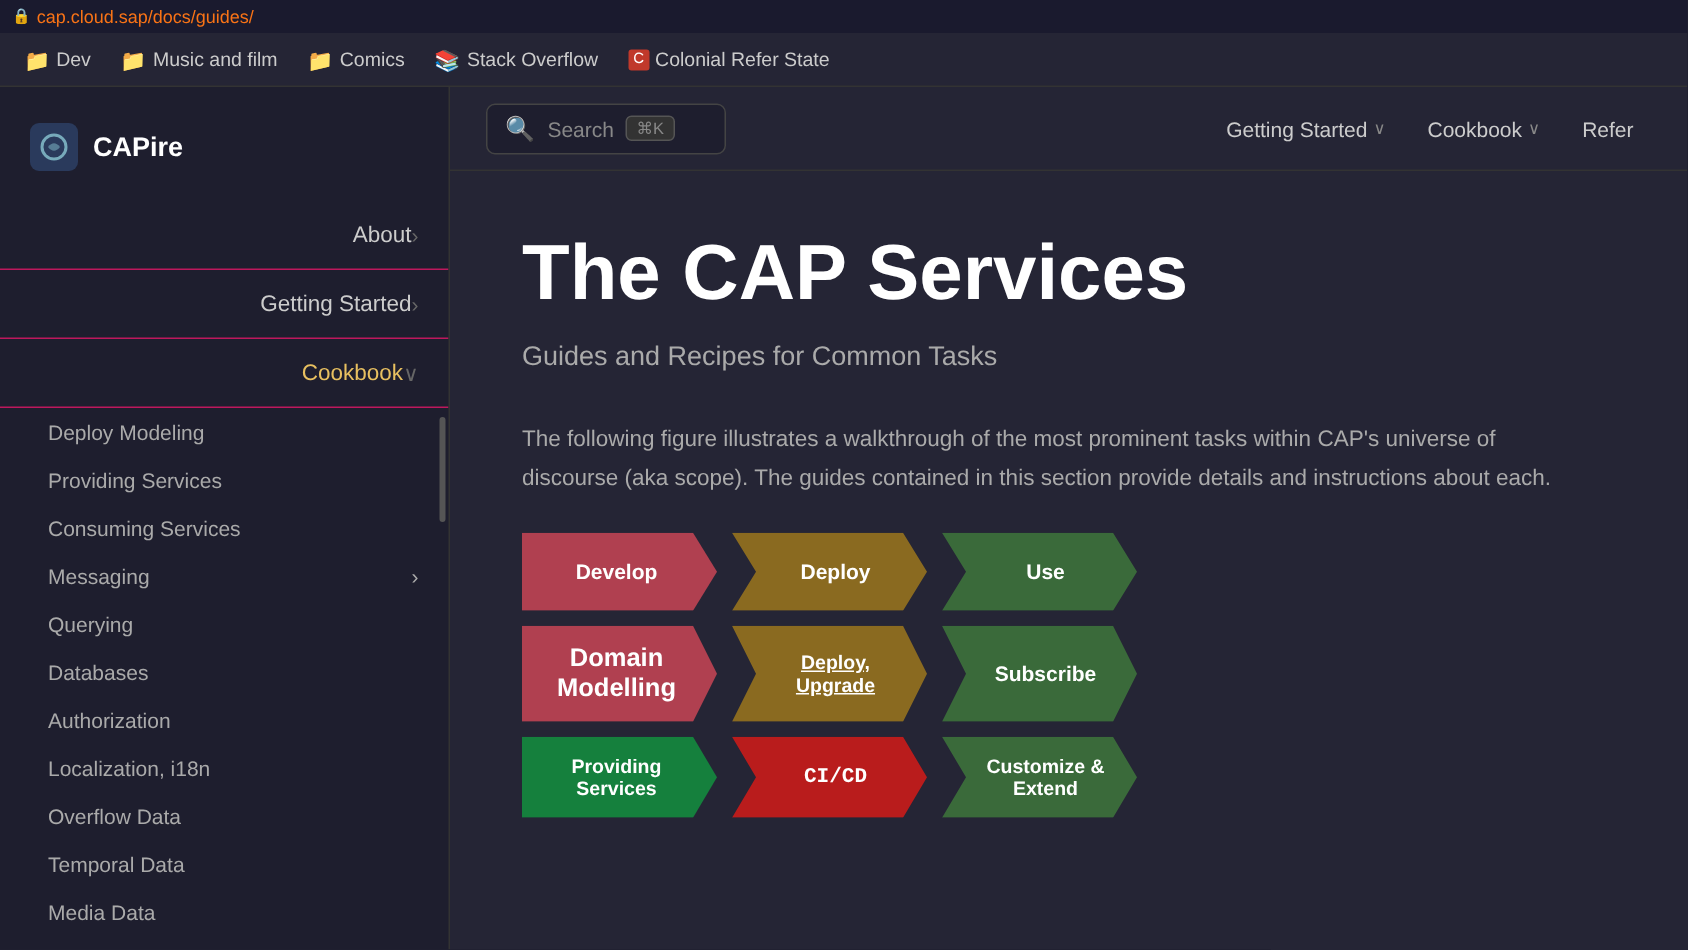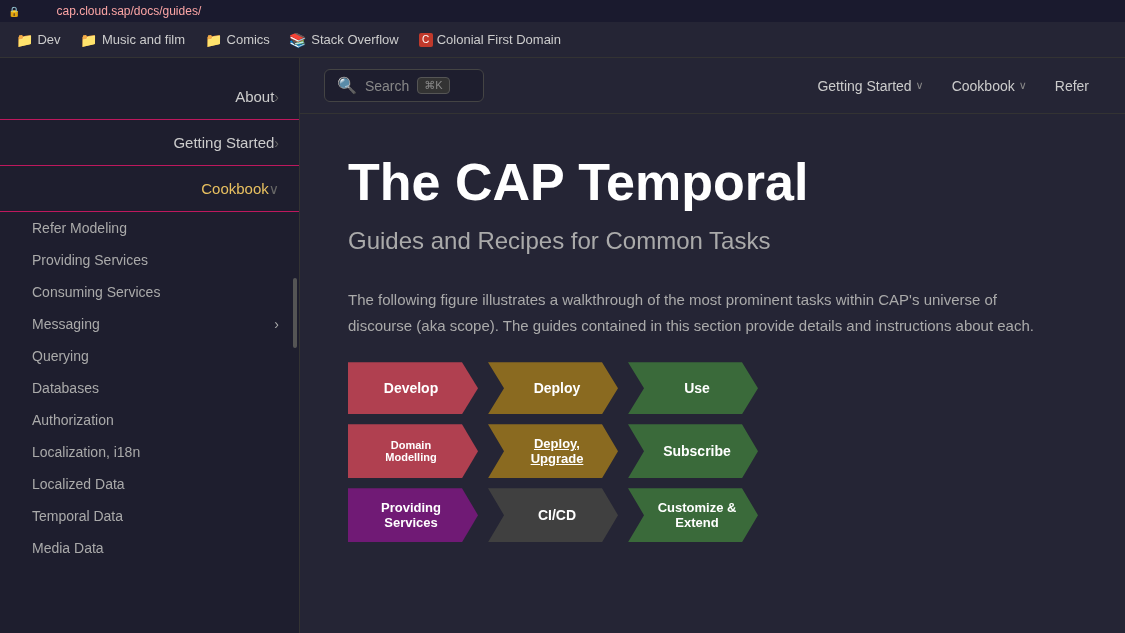--- a/index.html
+++ b/index.html
@@ -7,21 +7,21 @@
 
     
     .browser-chrome {
       background: #1a1a2e;
       height: 22px;
       display: flex;
       align-items: center;
       padding: 0 8px;
     }
     .browser-chrome .lock-icon { color: #888; font-size: 10px; margin-right: 4px; }
-    .browser-chrome .url { color: #fca5a5; font-size: 12px; margin-left: 32px; }
+    .browser-chrome .url { color: #f97316; font-size: 12px; }
 
     
     .bookmarks-bar {
       background: #252535;
       height: 36px;
       display: flex;
       align-items: center;
       padding: 0 8px;
       gap: 4px;
       border-bottom: 1px solid #333;
@@ -180,21 +180,21 @@
       flex: 1;
     }
     .page-title {
       font-size: 52px;
       font-weight: 700;
       color: #fff;
       margin-bottom: 16px;
       line-height: 1.1;
     }
     .page-subtitle {
-      font-size: 24px;
+      font-size: 18px;
       color: #aaa;
       margin-bottom: 32px;
       font-weight: 300;
     }
     .page-description {
       font-size: 15px;
       color: #aaa;
       line-height: 1.7;
       max-width: 700px;
       margin-bottom: 24px;
@@ -228,22 +228,22 @@
     .flow-arrow-shape.first {
       clip-path: polygon(0 0, calc(100% - 16px) 0, 100% 50%, calc(100% - 16px) 100%, 0 100%);
       padding-left: 16px;
     }
     .flow-arrow-shape.develop { background: #b04050; }
     .flow-arrow-shape.deploy { background: #8a6a20; }
     .flow-arrow-shape.use { background: #3a6a3a; }
     .flow-arrow-shape.domain-modeling { background: #b04050; }
     .flow-arrow-shape.deploy-upgrade { background: #8a6a20; }
     .flow-arrow-shape.subscribe { background: #3a6a3a; }
-    .flow-arrow-shape.providing-services { background: #701a75; }
-    .flow-arrow-shape.cicd { background: #404040; }
+    .flow-arrow-shape.providing-services { background: #15803d; }
+    .flow-arrow-shape.cicd { background: #b91c1c; font-family: Liberation Mono, monospace; }
     .flow-arrow-shape.customize { background: #3a6a3a; }
   </style>
 </head>
 <body>
 
 <div class="browser-chrome">
   <span class="lock-icon">🔒</span>
   <span class="url">cap.cloud.sap/docs/guides/</span>
 </div>
 
@@ -259,46 +259,55 @@
   <div class="bookmark-item">
     <span class="bookmark-icon">📁</span>
     <span>Comics</span>
   </div>
   <div class="bookmark-item">
     <span class="bookmark-icon">📚</span>
     <span>Stack Overflow</span>
   </div>
   <div class="bookmark-item">
     <span class="bookmark-favicon" style="background:#c0392b; color:white;">C</span>
-    <span>Colonial First Domain</span>
+    <span>Colonial Refer State</span>
   </div>
 </div>
 
 <div class="app-layout">
 
   <div class="sidebar" style="position:relative;">
 
+    <div class="sidebar-logo">
+      <div class="sidebar-logo-icon">
+        <svg width="20" height="20" viewBox="0 0 20 20" fill="none">
+          <circle cx="10" cy="10" r="8" stroke="#7ab" stroke-width="2" fill="none"></circle>
+          <path d="M6 10 Q10 5 14 10 Q10 15 6 10Z" fill="#7ab" opacity="0.6"></path>
+        </svg>
+      </div>
+      <span class="sidebar-logo-text">CAPire</span>
+    </div>
 
     <div class="sidebar-nav-item">
       <span>About</span>
       <span class="chevron">›</span>
     </div>
 
     <div class="sidebar-nav-item">
       <span>Getting Started</span>
       <span class="chevron">›</span>
     </div>
 
     <div class="sidebar-nav-item active">
       <span>Cookbook</span>
       <span class="chevron">∨</span>
     </div>
 
     <div class="sidebar-sub-item">
-      <span>Refer Modeling</span>
+      <span>Deploy Modeling</span>
     </div>
     <div class="sidebar-sub-item">
       <span>Providing Services</span>
     </div>
     <div class="sidebar-sub-item">
       <span>Consuming Services</span>
     </div>
     <div class="sidebar-sub-item has-arrow">
       <span>Messaging</span>
       <span class="chevron">›</span>
@@ -309,21 +318,21 @@
     <div class="sidebar-sub-item">
       <span>Databases</span>
     </div>
     <div class="sidebar-sub-item">
       <span>Authorization</span>
     </div>
     <div class="sidebar-sub-item">
       <span>Localization, i18n</span>
     </div>
     <div class="sidebar-sub-item">
-      <span>Localized Data</span>
+      <span>Overflow Data</span>
     </div>
     <div class="sidebar-sub-item">
       <span>Temporal Data</span>
     </div>
     <div class="sidebar-sub-item">
       <span>Media Data</span>
     </div>
 
     <div style="position:absolute;right:2px;top:220px;width:4px;height:70px;background:#555;border-radius:2px;"></div>
   </div>
@@ -346,34 +355,34 @@
           <span>Cookbook</span>
           <span class="chevron">∨</span>
         </div>
         <div class="top-nav-link">
           <span>Refer</span>
         </div>
       </div>
     </div>
 
     <div class="content-area">
-      <h1 class="page-title">The CAP Temporal</h1>
+      <h1 class="page-title">The CAP Services</h1>
       <p class="page-subtitle">Guides and Recipes for Common Tasks</p>
       <p class="page-description">The following figure illustrates a walkthrough of the most prominent tasks within CAP's universe of discourse (aka scope). The guides contained in this section provide details and instructions about each.</p>
 
       <div class="flow-diagram">
 
         <div class="flow-row">
           <div class="flow-arrow-shape develop first">Develop</div>
           <div class="flow-arrow-shape deploy">Deploy</div>
           <div class="flow-arrow-shape use">Use</div>
         </div>
 
         <div class="flow-row">
-          <div class="flow-arrow-shape domain-modeling first" style="font-size:11px;">Domain<br>Modelling</div>
+          <div class="flow-arrow-shape domain-modeling first" style="font-size:17px;">Domain<br>Modelling</div>
           <div class="flow-arrow-shape deploy-upgrade" style="font-size:13px;text-decoration:underline;">Deploy,<br>Upgrade</div>
           <div class="flow-arrow-shape subscribe">Subscribe</div>
         </div>
 
         <div class="flow-row">
           <div class="flow-arrow-shape providing-services first" style="font-size:13px;">Providing<br>Services</div>
           <div class="flow-arrow-shape cicd">CI/CD</div>
           <div class="flow-arrow-shape customize" style="font-size:13px;">Customize &amp;<br>Extend</div>
         </div>
       </div>

